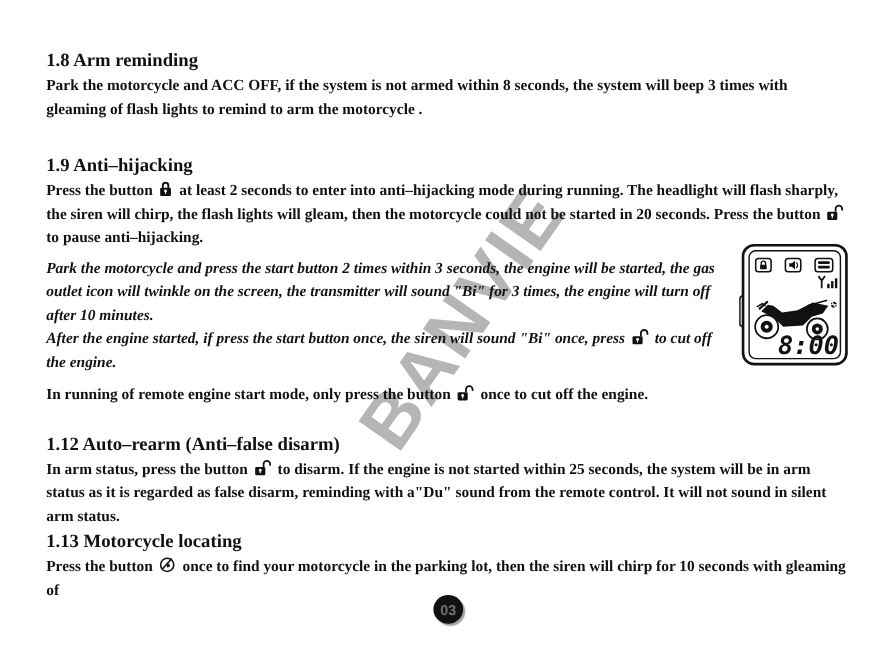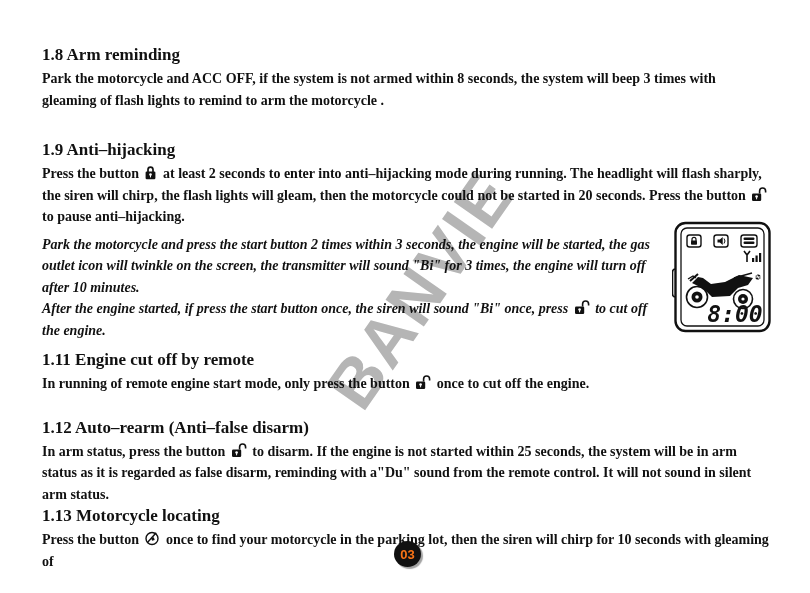--- a/index.html
+++ b/index.html
@@ -55,21 +55,21 @@
     display:inline-block;
     vertical-align:-2px;
     margin:0 2px;
   }
   .badge{
     position:absolute;
     left:394px;top:541px;
     width:27px;height:26px;
     background:#111;
     border-radius:50%;
-    color:#f97316;
+    color:#737373;
     font-family:"Liberation Sans", sans-serif;
     font-weight:bold;
     font-size:13px;
     display:flex;align-items:center;justify-content:center;
     box-shadow:2px 2px 1px rgba(140,140,140,0.8);
     z-index:3;
   }
   .lcd{
     position:absolute;
     left:672px;top:221px;
@@ -108,21 +108,20 @@
     <p>Park the motorcycle and press the start button 2 times within 3 seconds, the engine will be started, the gas outlet icon will twinkle on the screen, the transmitter will sound "Bi" for 3 times, the engine will turn off after 10 minutes.</p>
     <p><span>After the engine started, if press the start button once, the siren will sound "Bi" once, press </span><svg class="ic" width="16" height="16" viewBox="0 0 16 16">
           <rect x="1" y="7.6" width="9.2" height="7.4" rx="1.2" fill="#111"></rect>
           <circle cx="5.6" cy="10.5" r="1.3" fill="#fff"></circle>
           <rect x="5.1" y="11.1" width="1" height="2.2" fill="#fff"></rect>
           <path d="M8.6 7.6 V5 a3 3 0 0 1 6 0 V6.4" fill="none" stroke="#111" stroke-width="1.6"></path>
         </svg><span> to cut off the engine.</span></p>
   </div>
 
   <div class="s111">
-    <h2>1.11 Engine cut off by remote</h2>
     <p><span>In running of remote engine start mode, only press the button </span><svg class="ic" width="16" height="16" viewBox="0 0 16 16">
           <rect x="1" y="7.6" width="9.2" height="7.4" rx="1.2" fill="#111"></rect>
           <circle cx="5.6" cy="10.5" r="1.3" fill="#fff"></circle>
           <rect x="5.1" y="11.1" width="1" height="2.2" fill="#fff"></rect>
           <path d="M8.6 7.6 V5 a3 3 0 0 1 6 0 V6.4" fill="none" stroke="#111" stroke-width="1.6"></path>
         </svg><span> once to cut off the engine.</span></p>
   </div>
 
   <div class="s112">
     <h2>1.12 Auto–rearm (Anti–false disarm)</h2>

